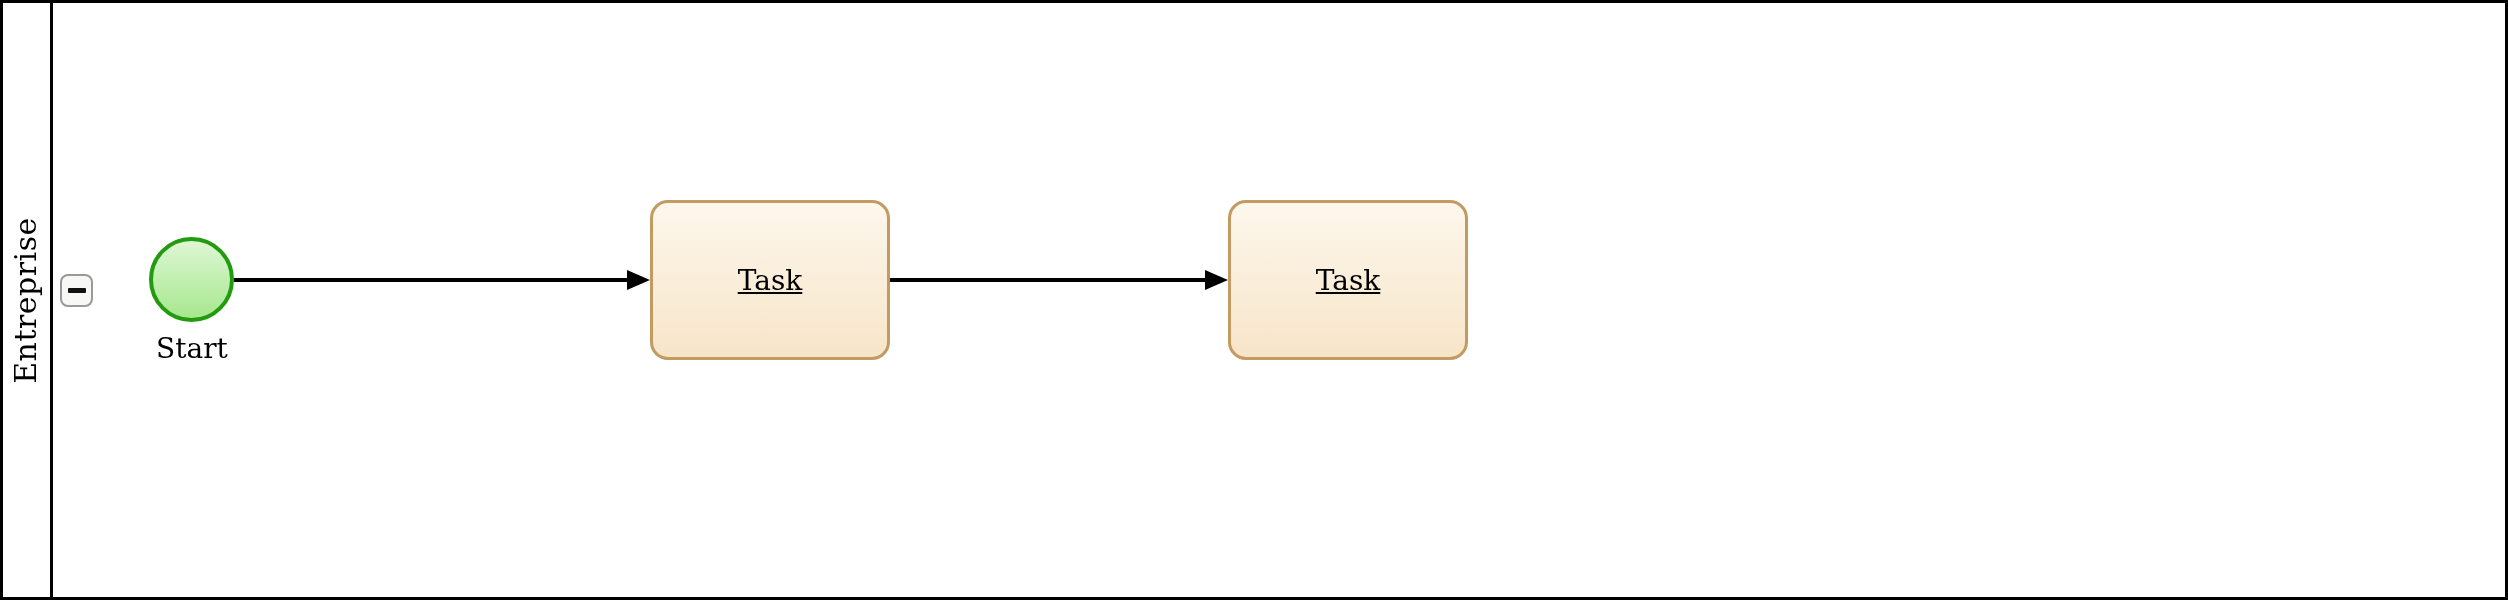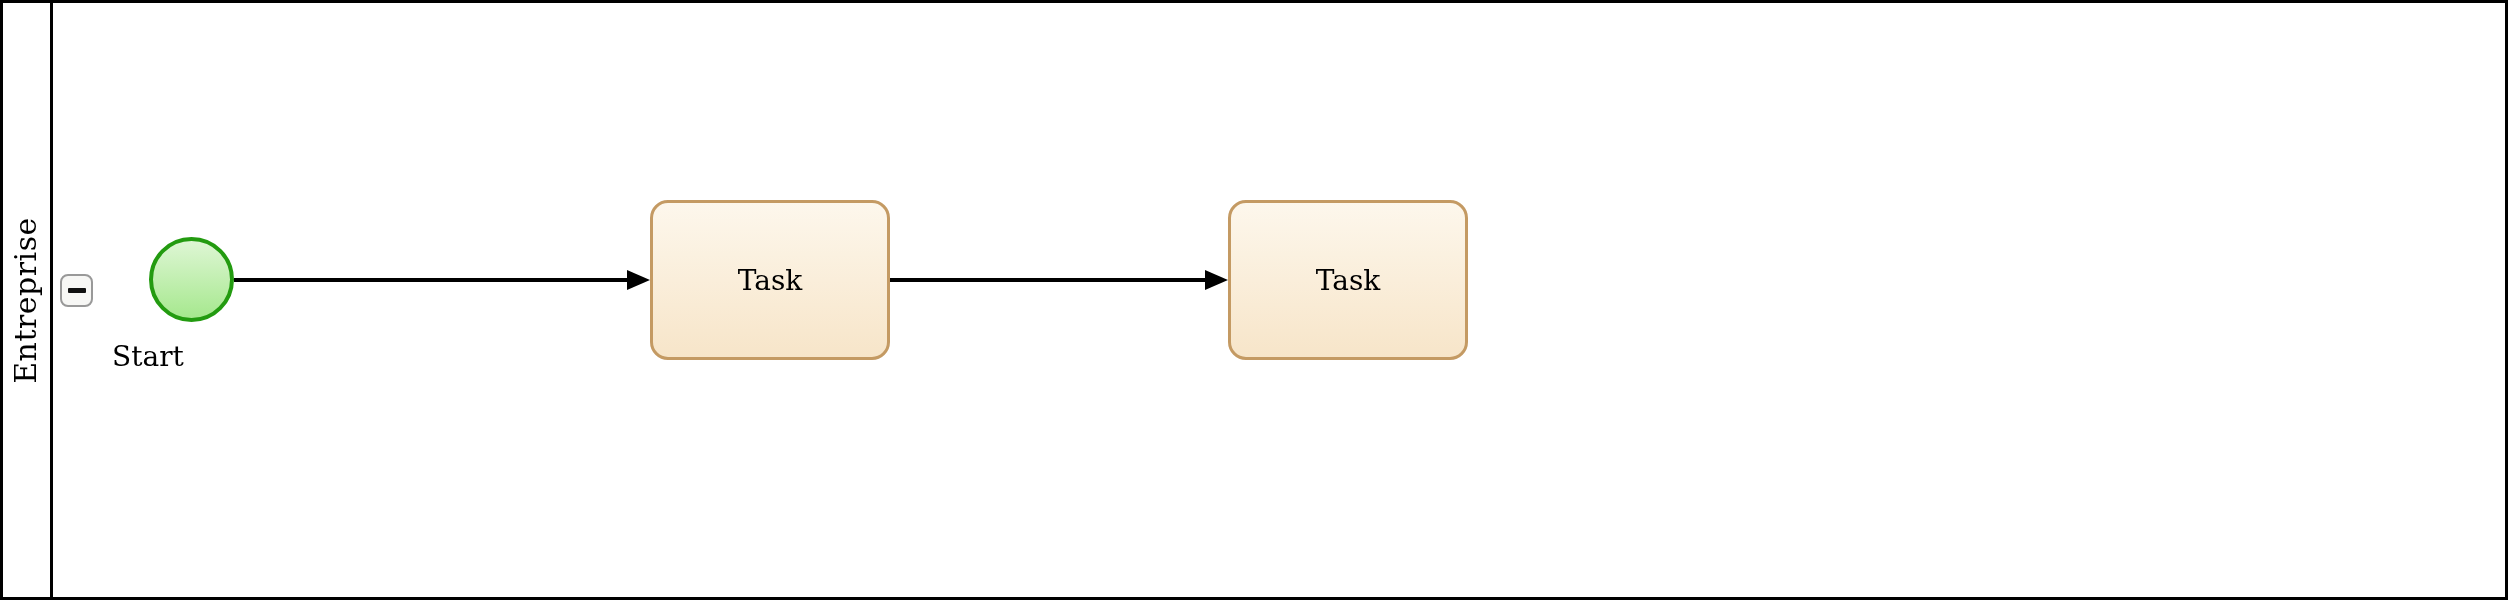--- a/index.html
+++ b/index.html
@@ -74,37 +74,38 @@
     border: 4px solid var(--start-event-stroke, #239b10);
     border-radius: 50%;
     background: linear-gradient(to bottom,
       var(--start-event-fill-top, #def6d4) 0%,
       var(--start-event-fill-bottom, #a6e88e) 100%);
   }
   .start-label {
     position: absolute;
     left: 112px; top: 332px;
     width: 160px;
+    text-align: center;
     font-size: 28px;
     color: #000;
-    margin-top: 8px;
   }
   
   .task {
     position: absolute;
     width: 240px; height: 160px;
     box-sizing: border-box;
     border: 3px solid var(--task-stroke, #c49a63);
     border-radius: 18px;
     background: linear-gradient(to bottom,
       var(--task-fill-top, #fdf7ec) 0%,
       var(--task-fill-bottom, #f7e5c9) 100%);
     display: flex;
     align-items: center;
     justify-content: center;
+    text-decoration: underline;
   }
   .task-1 { left: 650px; top: 200px; }
   .task-2 { left: 1228px; top: 200px; }
   .task-label {
     font-size: 28px;
     color: #000;
   }
   
   .flows {
     position: absolute;

